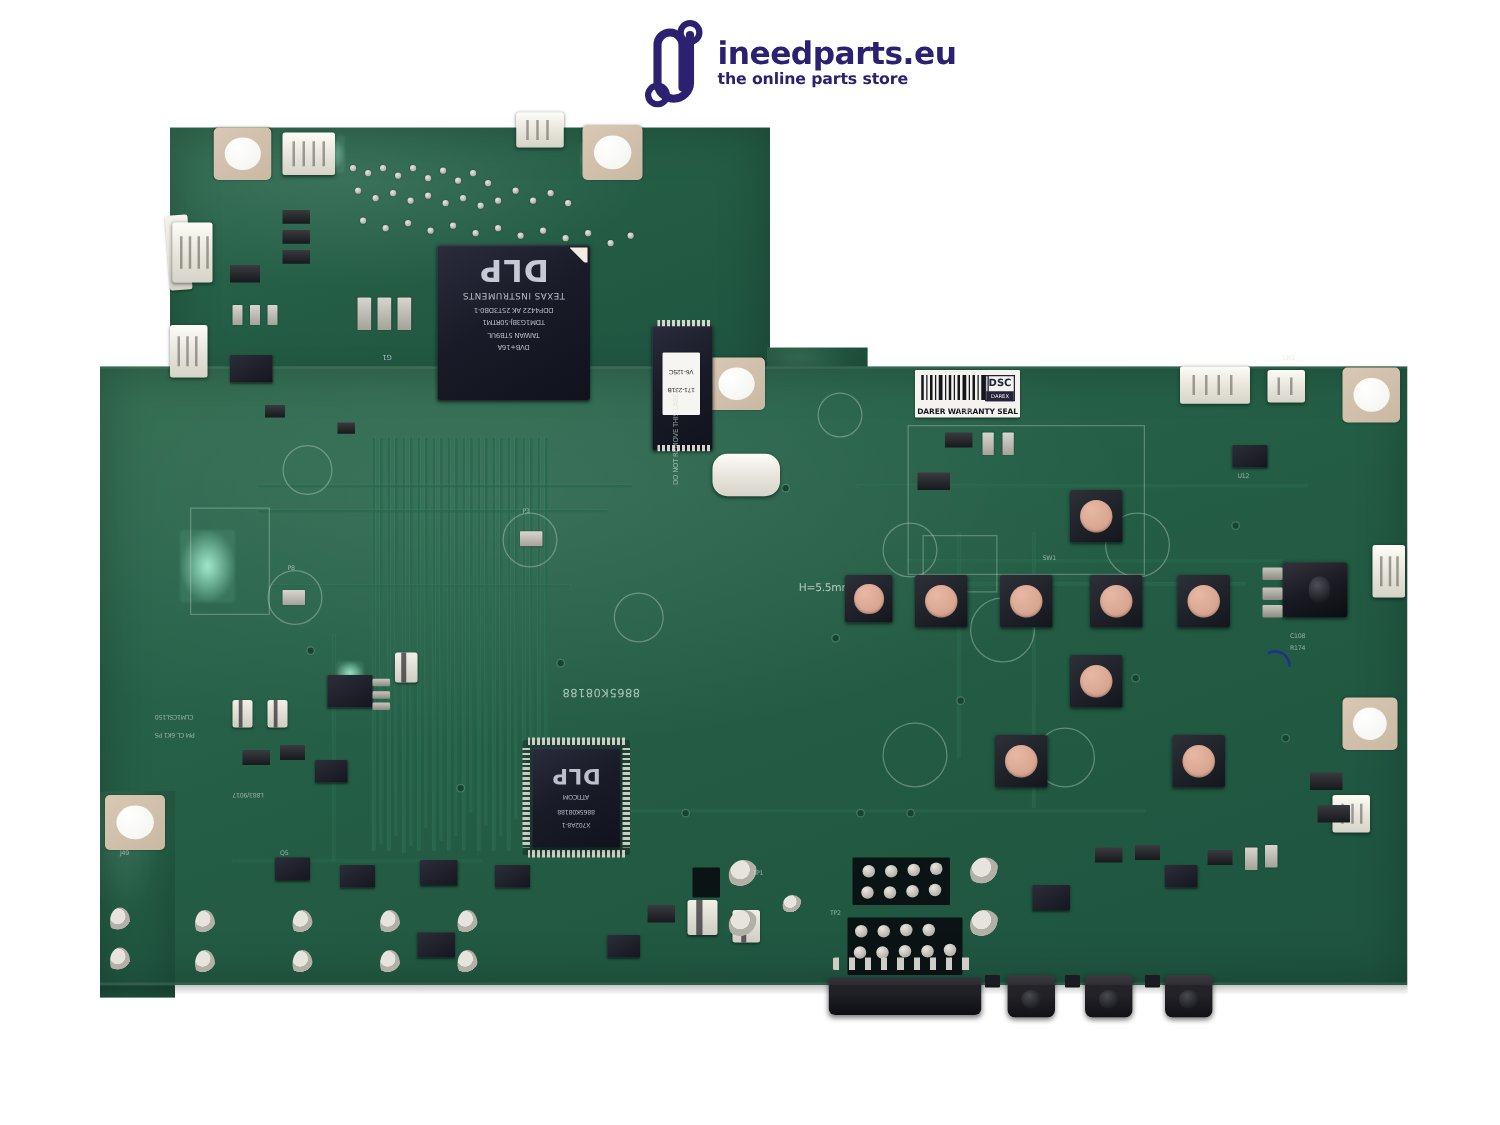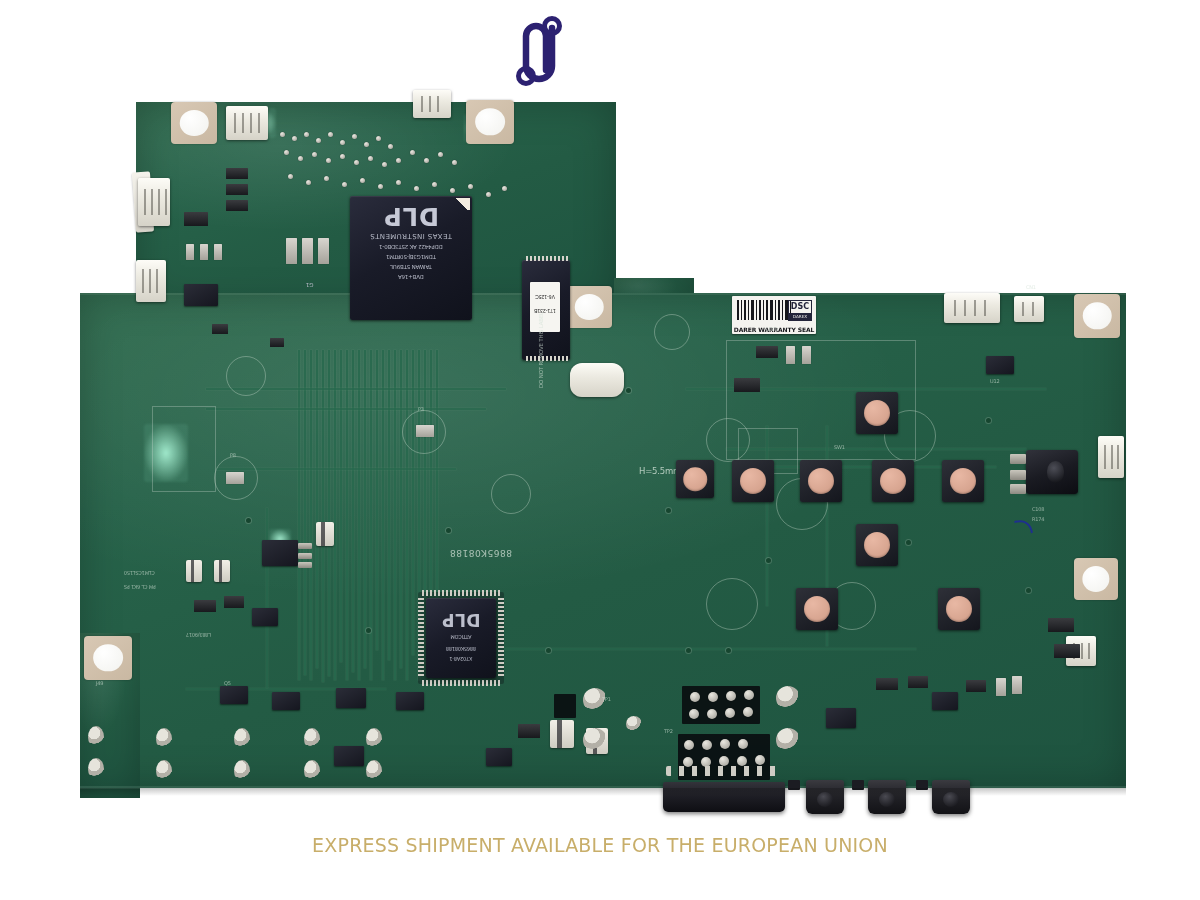--- a/index.html
+++ b/index.html
@@ -247,20 +247,24 @@
 
 <div id="page">
 
   <div id="header">
     <div id="logo-block">
       <svg id="logo-mark" viewBox="0 0 58 72">
         <path d="M44 14 V52 a13 13 0 0 1 -26 0 V22 a10 10 0 0 1 20 0 V56" fill="none" stroke="#2c2171" stroke-width="6.5" stroke-linecap="round"></path>
         <circle cx="44" cy="12" r="7.5" fill="none" stroke="#2c2171" stroke-width="5"></circle>
         <circle cx="18" cy="62" r="7.5" fill="none" stroke="#2c2171" stroke-width="5"></circle>
       </svg>
+      <div id="logo-text">
+        <div id="brand-name">ineedparts.eu</div>
+        <div id="brand-tagline">the online parts store</div>
+      </div>
     </div>
   </div>
 
   <div id="pcb-stage">
     <div id="pcb">
 
       <div class="board-part" id="board-upper"></div>
       <div class="board-part" id="board-uprt"></div>
       <div class="board-part" id="board-lower"></div>
       <div class="board-part" id="board-notch"></div>
@@ -627,16 +631,15 @@
       <div class="silk" style="left:58px;top:496px; transform:rotate(180deg);">PM CL 6K1 PS</div>
       <div class="silk" style="left:120px;top:544px; transform:rotate(180deg);">L883/9017</div>
       <div class="silk" style="left:30px;top:592px;">J49</div>
       <div class="silk" style="left:472px;top:300px; transform:rotate(-90deg); transform-origin:left top; font-size:5.5px;">DO NOT REMOVE THIS LABEL</div>
 
       <div style="position:absolute;left:14px;top:700px;width:1046px;height:8px;background:linear-gradient(180deg, rgba(0,0,0,0.22), rgba(0,0,0,0));"></div>
     </div>
   </div>
 
   <div id="footer">
-    <div id="footer-line2">EXPRESS SHIPMENT AVAILABLE FOR THE EUROPEAN UNION</div>
   </div>
 
 </div>
 
 </body></html>

